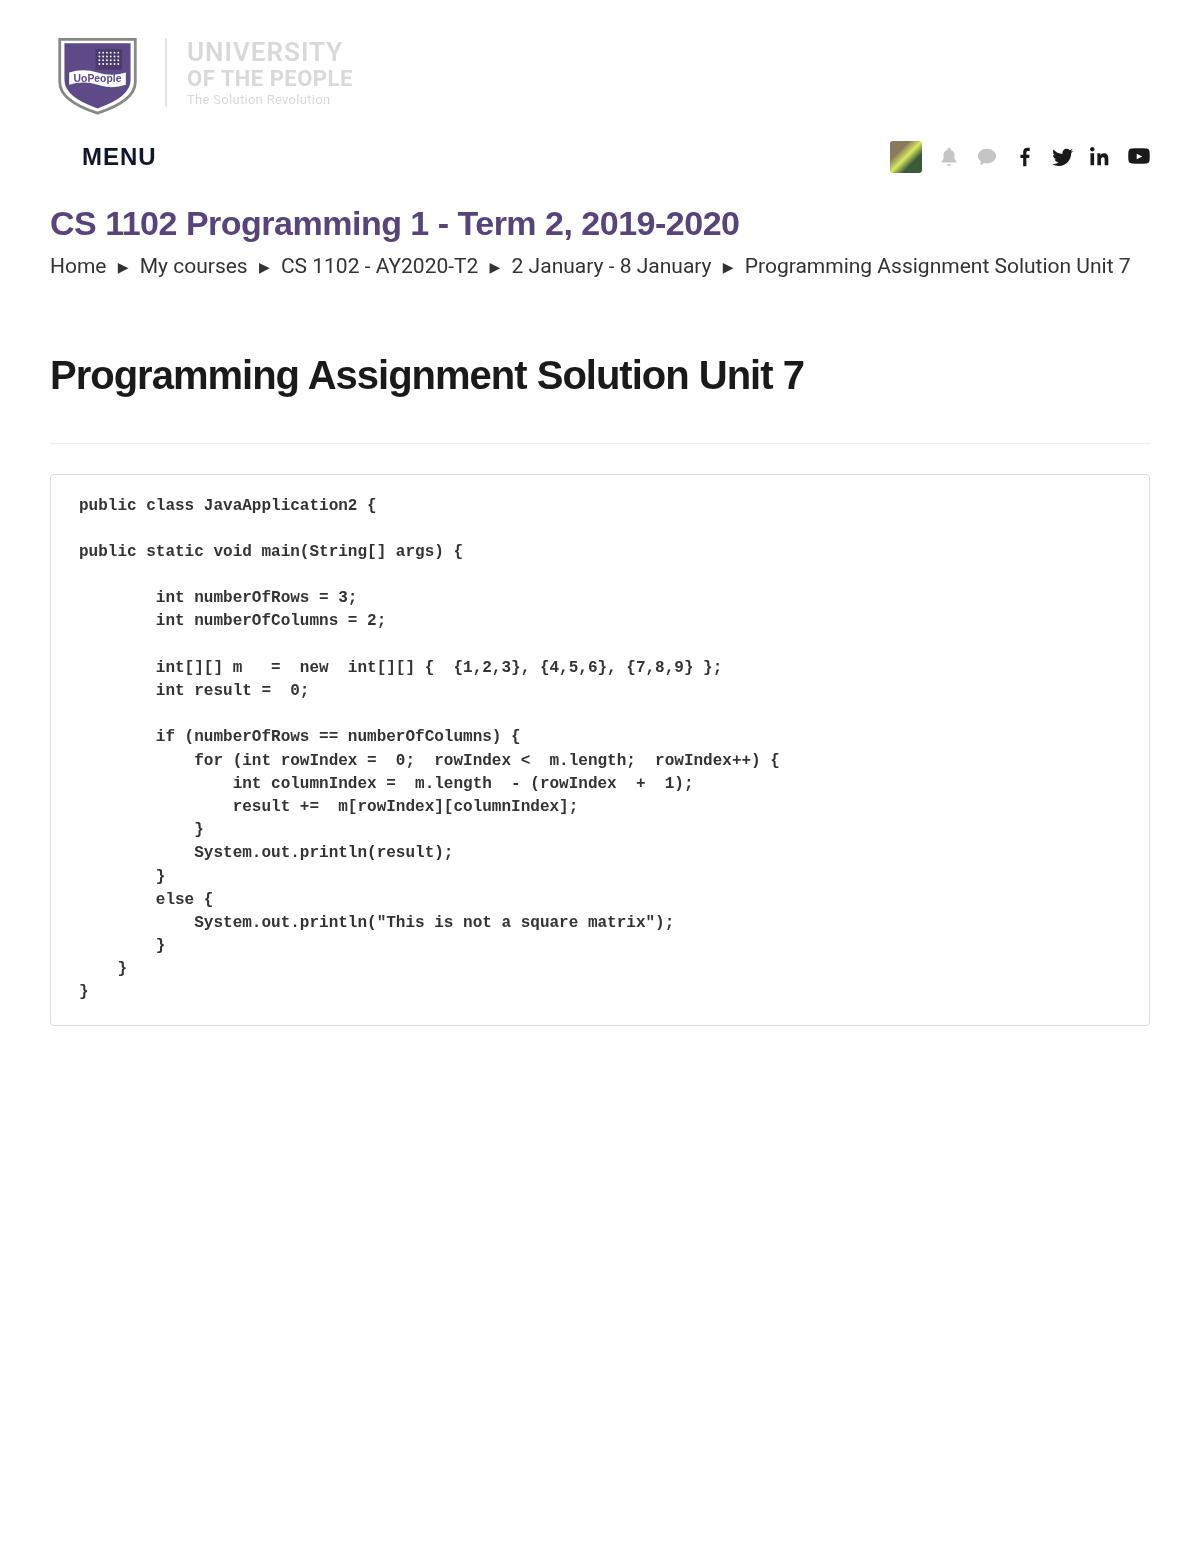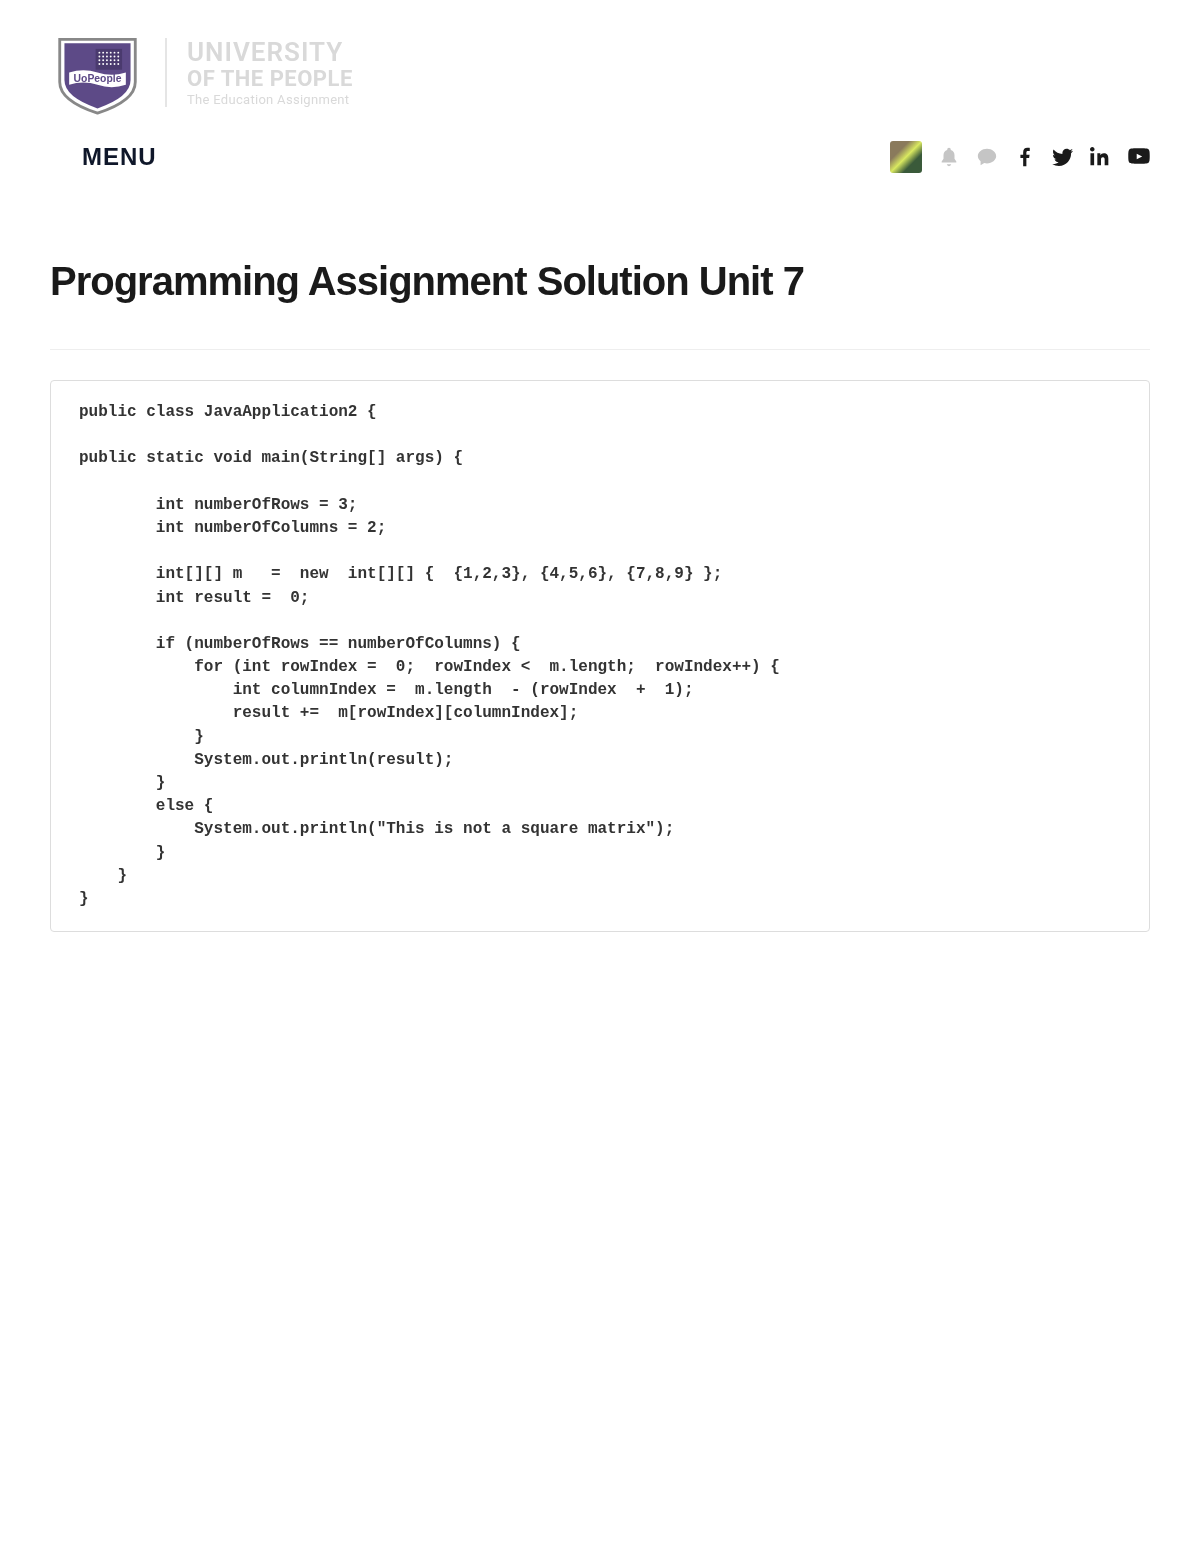--- a/index.html
+++ b/index.html
@@ -182,21 +182,21 @@
             <circle cx="68" cy="36" r="1"></circle>
             <circle cx="72" cy="36" r="1"></circle>
         </g>
         <path d="M20,45 Q35,40 50,45 Q65,50 80,45 L80,58 Q65,63 50,58 Q35,53 20,58 Z" fill="#fff"></path>
         <text x="50" y="55" font-size="11" font-weight="bold" fill="#5d4a87" text-anchor="middle" font-family="Arial">UoPeople</text>
       </svg>
     </div>
     <div class="logo-text">
       <div class="line1">UNIVERSITY</div>
       <div class="line2">OF THE PEOPLE</div>
-      <div class="line3">The Education Assignment</div>
+      <div class="line3">The Solution Revolution</div>
     </div>
   </div>
 
   <div class="topbar">
     <div class="menu-btn">MENU</div>
     <div class="topbar-icons">
       <div class="avatar"></div>
       <span class="icon muted">
         <svg viewBox="0 0 24 24">
             <path d="M12 2a2 2 0 0 1 2 2v.3A6 6 0 0 1 18 10v4l2 3v1H4v-1l2-3v-4a6 6 0 0 1 4-5.7V4a2 2 0 0 1 2-2zm0 20a2.5 2.5 0 0 1-2.45-2h4.9A2.5 2.5 0 0 1 12 22z"></path>
@@ -223,21 +223,33 @@
           </svg>
       </span>
       <span class="icon dark">
         <svg viewBox="0 0 24 24">
             <path d="M23.5 6.2s-.2-1.6-.9-2.4c-.9-.9-1.9-.9-2.3-1C17 2.5 12 2.5 12 2.5s-5 0-8.3.3c-.4.1-1.4.1-2.3 1-.7.8-.9 2.4-.9 2.4S.3 8.1.3 10v1.8c0 1.9.2 3.8.2 3.8s.2 1.6.9 2.4c.9.9 2 .9 2.5 1 1.8.2 7.6.3 8.1.3 0 0 5 0 8.3-.3.4-.1 1.4-.1 2.3-1 .7-.8.9-2.4.9-2.4s.2-1.9.2-3.8V10c0-1.9-.2-3.8-.2-3.8zM9.5 14.5v-6l6 3-6 3z"></path>
           </svg>
       </span>
     </div>
   </div>
 
-
+  <h1 class="course-title">CS 1102 Programming 1 - Term 2, 2019-2020</h1>
+
+  <nav class="breadcrumb">
+    <a>Home</a>
+    <span class="breadcrumb-sep">▶</span>
+    <a>My courses</a>
+    <span class="breadcrumb-sep">▶</span>
+    <a>CS 1102 - AY2020-T2</a>
+    <span class="breadcrumb-sep">▶</span>
+    <a>2 January - 8 January</a>
+    <span class="breadcrumb-sep">▶</span>
+    <span>Programming Assignment Solution Unit 7</span>
+  </nav>
 
   <h2 class="page-title">Programming Assignment Solution Unit 7</h2>
 
   <hr class="hr">
 
   <pre class="code-box">public class JavaApplication2 {
 
 public static void main(String[] args) {
 
         int numberOfRows = 3;

